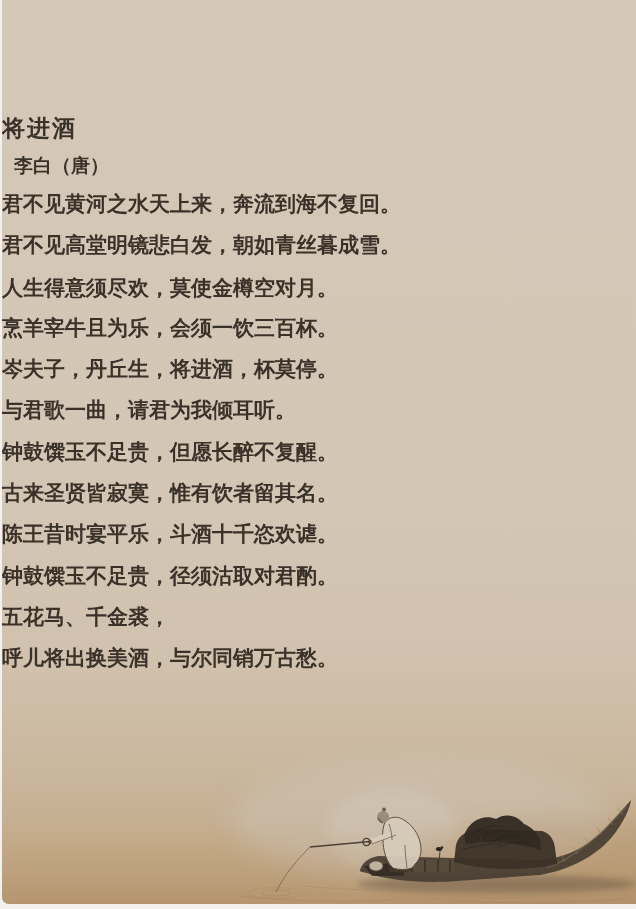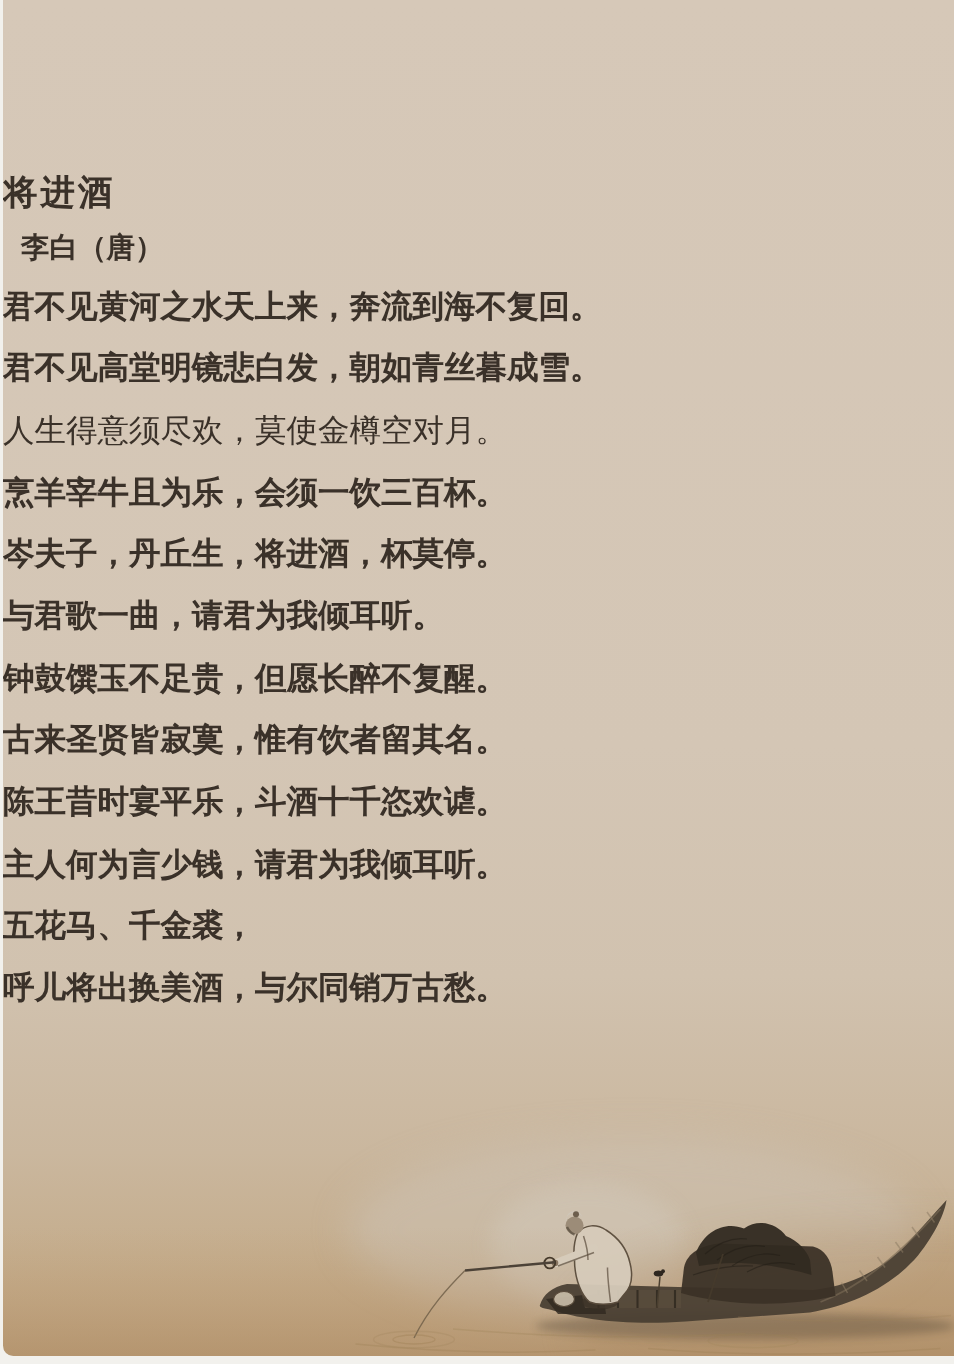--- a/index.html
+++ b/index.html
@@ -26,21 +26,21 @@
   }
   .author{
     font-size:19px;line-height:37px;font-weight:700;margin-left:12px;
   }
   .line{
     font-size:21px;line-height:41.3px;font-weight:700;
     white-space:nowrap;
   }
   .line.emphasis{
     font-family:"Liberation Sans","DejaVu Sans",sans-serif;
-    font-weight:400;
+    font-weight:700;
   }
   .illustration{
     position:absolute;left:0;top:700px;width:636px;height:209px;
     display:block;
   }
 </style>
 </head>
 <body>
 
 <div class="paper">
@@ -50,21 +50,21 @@
     <div class="author">李白（唐）</div>
     <div class="line">君不见黄河之水天上来，奔流到海不复回。</div>
     <div class="line">君不见高堂明镜悲白发，朝如青丝暮成雪。</div>
     <div class="line emphasis">人生得意须尽欢，莫使金樽空对月。</div>
     <div class="line">烹羊宰牛且为乐，会须一饮三百杯。</div>
     <div class="line">岑夫子，丹丘生，将进酒，杯莫停。</div>
     <div class="line">与君歌一曲，请君为我倾耳听。</div>
     <div class="line">钟鼓馔玉不足贵，但愿长醉不复醒。</div>
     <div class="line">古来圣贤皆寂寞，惟有饮者留其名。</div>
     <div class="line">陈王昔时宴平乐，斗酒十千恣欢谑。</div>
-    <div class="line">主人何为言少钱，请君为我倾耳听。</div>
+    <div class="line">钟鼓馔玉不足贵，径须沽取对君酌。</div>
     <div class="line">五花马、千金裘，</div>
     <div class="line">呼儿将出换美酒，与尔同销万古愁。</div>
   </div>
 
   <svg class="illustration" viewBox="0 0 636 209" xmlns="http://www.w3.org/2000/svg">
     <defs>
       <filter id="blurBig" x="-40%" y="-40%" width="180%" height="180%">
           <feGaussianBlur stdDeviation="12"></feGaussianBlur>
         </filter>
       <filter id="blurMed" x="-40%" y="-40%" width="180%" height="180%">

